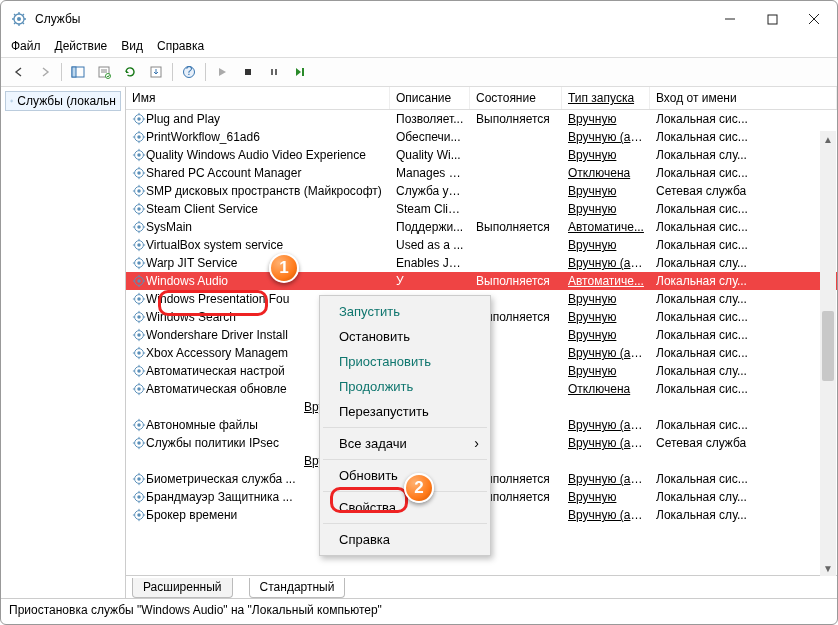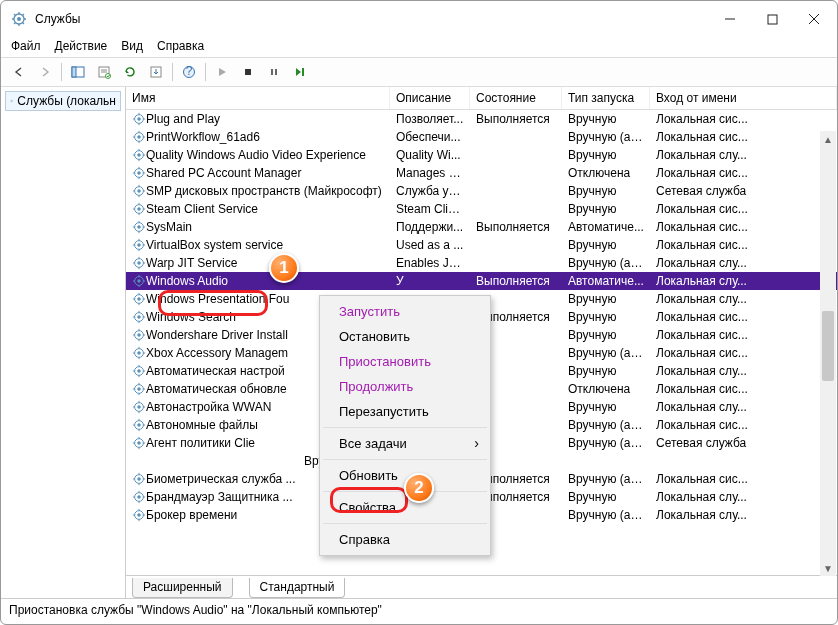--- a/index.html
+++ b/index.html
@@ -16,35 +16,35 @@
 .tsep { width: 1px; height: 18px; background: #ccc; margin: 0 2px; }
 .app-body { display: flex; height: calc(100% - 36px - 24px - 30px - 22px); }
 .sidebar { width: 125px; border-right: 1px solid #ccc; padding: 4px; }
 .side-item { display: flex; align-items: flex-end; gap: 4px; padding: 2px 4px; border: 1px solid #bcd; background: #eef6ff; font-size: 12px; white-space: nowrap; overflow: hidden; }
 .main { flex: 1; display: flex; flex-direction: column; overflow: hidden; }
 .listhdr { display: flex; border-bottom: 1px solid #ddd; background: #fff; }
 .listhdr .col { padding: 4px 6px; border-right: 1px solid #eee; white-space: nowrap; overflow: hidden; text-overflow: ellipsis; }
 .c0 { width: 264px; }
 .c1 { width: 80px; }
 .c2 { width: 92px; }
-.c3 { width: 88px; }
+.c3 { width: 88px; text-decoration: underline; }
 .c4 { flex: 1; }
 .rows { flex: 1; overflow: hidden; }
 .row { display: flex; align-items: center; height: 18px; }
-.row.sel { background: #4c1d95; color: #fff; }
+.row.sel { background: #ef4444; color: #fff; }
 .row .cell { padding: 0 6px; white-space: nowrap; overflow: hidden; text-overflow: ellipsis; }
 .row .c0 { display: flex; align-items: center; gap: 0; }
 .row .c0 .icon { width: 14px; height: 14px; flex-shrink: 0; }
 .tabs { display: flex; border-top: 1px solid #ccc; padding: 2px 6px 0; gap: 16px; }
 .tab { padding: 2px 10px 3px; border: 1px solid #bbb; border-top: none; border-radius: 0 0 4px 4px; background: #f4f4f4; font-size: 12px; position: relative; }
 .tab.active { background: #fff; }
 .statusbar { height: 22px; border-top: 1px solid #ccc; padding: 2px 8px; font-size: 12px; display: flex; align-items: center; }
 .ctxmenu { position: absolute; left: 318px; top: 294px; width: 172px; background: #f2f2f2; border: 1px solid #ccc; box-shadow: 2px 3px 6px rgba(0,0,0,.25); padding: 3px 1px; z-index: 20; }
 .ctxitem { padding: 5px 18px; font-size: 13px; position: relative; }
-.ctxitem.disabled { color: #a21caf; }
+.ctxitem.disabled { color: #0f766e; }
 .ctxitem.submenu::after { content: "›"; position: absolute; right: 10px; top: 4px; font-size: 14px; }
 .ctxsep { height: 1px; background: #ddd; margin: 3px 2px; }
 .marker { position: absolute; border: 3px solid #e22; border-radius: 10px; z-index: 30; pointer-events: none; }
 .badge { position: absolute; width: 30px; height: 30px; border-radius: 50%; background: radial-gradient(circle at 32% 30%, #ffb070, #ff7a1a 62%, #cc5200); border: 2px solid #fff; box-shadow: 0 2px 4px rgba(0,0,0,.4); color: #fff; font-weight: 700; font-size: 17px; display: flex; align-items: center; justify-content: center; z-index: 31; }
 .scroll-v { position: absolute; right: 1px; top: 130px; width: 16px; bottom: 48px; background: #f0f0f0; }
 .scroll-v .thumb { position: absolute; left: 2px; right: 2px; top: 180px; height: 70px; background: #c8c8c8; border-radius: 2px; }
 .scroll-v .arrow { position: absolute; left: 0; right: 0; height: 16px; display:flex;align-items:center;justify-content:center;color:#666;font-size:10px;}
 .scroll-v .arrow.up{top:0}.scroll-v .arrow.down{bottom:0}
 </style>
 </head>
@@ -480,33 +480,20 @@
                 </g>
               </svg></span>
             <span>Автоматическая обновле</span>
           </div>
           <div class="cell c1"></div>
           <div class="cell c2"></div>
           <div class="cell c3">Отключена</div>
           <div class="cell c4">Локальная сис...</div>
         </div>
         <div class="row">
-          <div class="cell c0">
-            <span class="icon"><svg class="icon" viewBox="0 0 16 16">
-                <circle cx="8" cy="8" r="5" fill="none" stroke="#5a8fb8" stroke-width="1.1"></circle>
-                <circle cx="8" cy="8" r="2" fill="#5a8fb8"></circle>
-                <g stroke="#5a8fb8" stroke-width="1.1">
-                  <line x1="8" y1="1" x2="8" y2="3"></line>
-                  <line x1="8" y1="13" x2="8" y2="15"></line>
-                  <line x1="1" y1="8" x2="3" y2="8"></line>
-                  <line x1="13" y1="8" x2="15" y2="8"></line>
-                </g>
-              </svg></span>
-            <span>Автонастройка WWAN</span>
-          </div>
           <div class="cell c1"></div>
           <div class="cell c2"></div>
           <div class="cell c3">Вручную</div>
           <div class="cell c4">Локальная слу...</div>
         </div>
         <div class="row">
           <div class="cell c0">
             <span class="icon"><svg class="icon" viewBox="0 0 16 16">
                 <circle cx="8" cy="8" r="5" fill="none" stroke="#5a8fb8" stroke-width="1.1"></circle>
                 <circle cx="8" cy="8" r="2" fill="#5a8fb8"></circle>
@@ -529,21 +516,21 @@
             <span class="icon"><svg class="icon" viewBox="0 0 16 16">
                 <circle cx="8" cy="8" r="5" fill="none" stroke="#5a8fb8" stroke-width="1.1"></circle>
                 <circle cx="8" cy="8" r="2" fill="#5a8fb8"></circle>
                 <g stroke="#5a8fb8" stroke-width="1.1">
                   <line x1="8" y1="1" x2="8" y2="3"></line>
                   <line x1="8" y1="13" x2="8" y2="15"></line>
                   <line x1="1" y1="8" x2="3" y2="8"></line>
                   <line x1="13" y1="8" x2="15" y2="8"></line>
                 </g>
               </svg></span>
-            <span>Агент политики Clie</span>
+            <span>Службы политики IPsec</span>
           </div>
           <div class="cell c1"></div>
           <div class="cell c2"></div>
           <div class="cell c3">Вручную (ак...</div>
           <div class="cell c4">Сетевая служба</div>
         </div>
         <div class="row">
           <div class="cell c1"></div>
           <div class="cell c2"></div>
           <div class="cell c3">Вручную</div>

